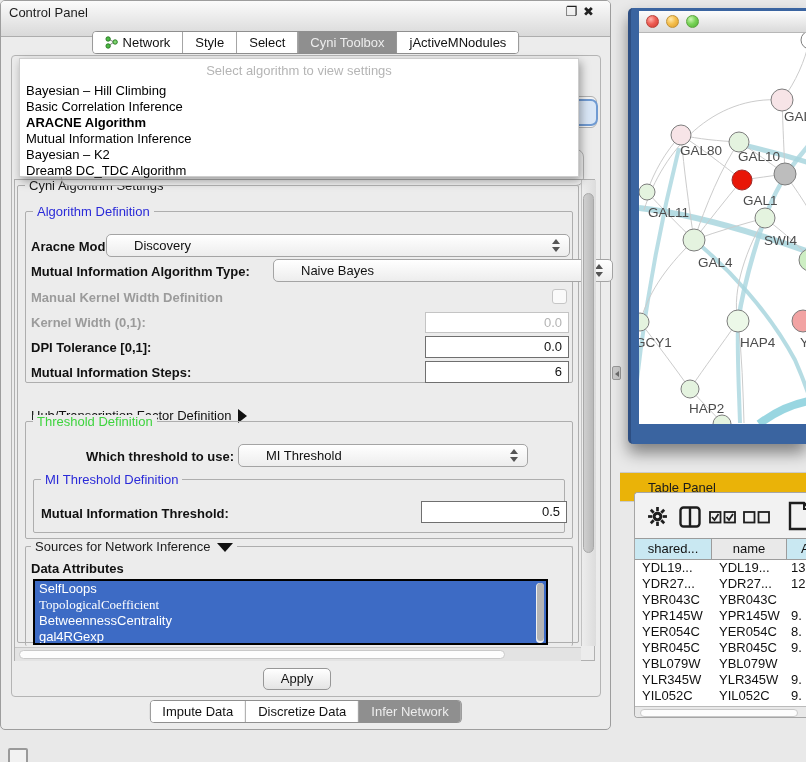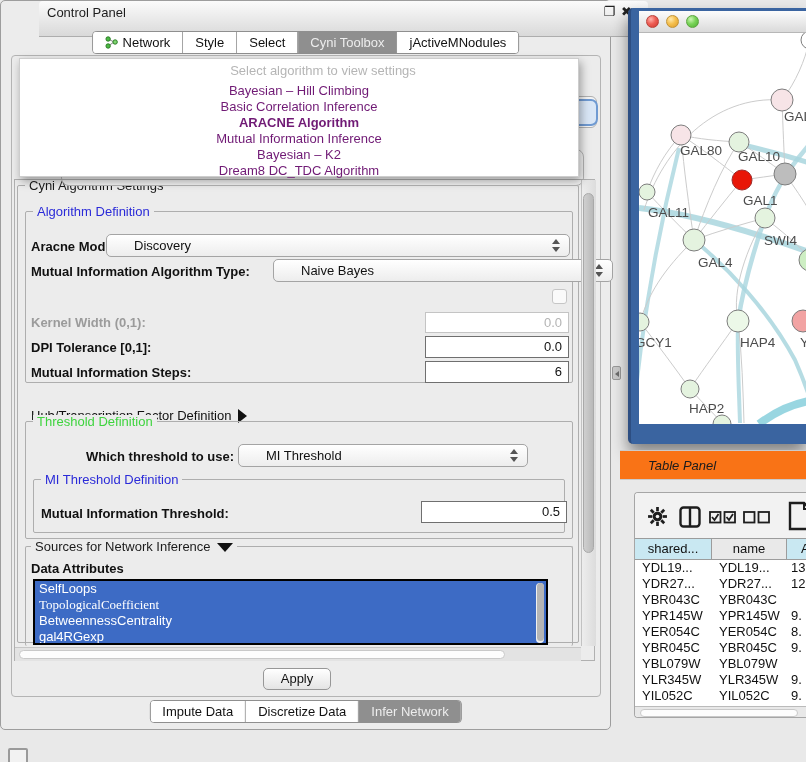--- a/index.html
+++ b/index.html
@@ -4,21 +4,21 @@
 <style>
   html,body{margin:0;padding:0;}
   body{font-family:"Liberation Sans","DejaVu Sans",sans-serif;background:#e9e9e9;}
   #root{position:relative;width:806px;height:762px;background:#e9e9e9;overflow:hidden;font-size:13px;color:#111;}
 
   
   .cp-window{position:absolute;left:0;top:8;width:611px;height:730px;background:#ececec;
     border:1px solid #9d9d9d;border-radius:5px;box-sizing:border-box;}
   .cp-titlebar{position:absolute;left:0;top:0;width:100%;height:36px;
     background:linear-gradient(#fbfbfb,#d9d9d9);border-bottom:1px solid #adadad;
-    border-radius:4px 4px 0 0;box-sizing:border-box;margin-left:38px;}
+    border-radius:4px 4px 0 0;box-sizing:border-box;}
   .cp-title{position:absolute;left:8px;top:4px;color:#1c1c1c;}
   .winbtns{position:absolute;right:10px;top:3px;letter-spacing:6px;color:#222;font-size:13px;}
   .winbtns span{cursor:default;}
 
   
   .tabbar{position:absolute;left:50%;transform:translateX(-50%);display:flex;
     border:1px solid #8f8f8f;border-radius:4px;background:#fff;overflow:hidden;height:21px;}
   .tabbar .seg{display:flex;align-items:center;padding:0 12px;border-right:1px solid #9a9a9a;
     background:#fff;color:#111;white-space:nowrap;cursor:default;font-size:13px;}
   .tabbar .seg:last-child{border-right:none;}
@@ -34,23 +34,23 @@
   .frag-combo{position:absolute;left:300px;top:95px;width:296px;height:32px;background:#f4f4f4;
     border:1px solid #b0b0b0;border-radius:6px;z-index:1;box-sizing:border-box;}
   .frag-spin{position:absolute;left:571px;top:98px;width:26px;height:27px;background:#d9e6f6;
     border:2px solid #6f9ad2;border-radius:7px;z-index:2;box-sizing:border-box;}
   .frag-group{position:absolute;left:60px;top:148px;width:523px;height:37px;background:#f2f2f2;
     border:1px solid #b4b4b4;border-radius:8px;z-index:1;box-sizing:border-box;}
 
   
   .dropdown{position:absolute;left:18px;top:57px;width:560px;height:119px;background:#fff;
     border:1px solid #cdcdcd;box-shadow:2px 4px 9px rgba(0,0,0,0.35);z-index:10;box-sizing:border-box;}
-  .dd-placeholder{position:absolute;left:0;top:4px;width:100%;text-align:center;color:#b5b5b5;margin-left:24px;}
+  .dd-placeholder{position:absolute;left:0;top:4px;width:100%;text-align:center;color:#b5b5b5;}
   .dd-items{position:absolute;left:6px;top:24px;right:6px;}
-  .dd-item{height:16px;line-height:16px;color:#701a75;cursor:default;text-align:center;}
+  .dd-item{height:16px;line-height:16px;color:#000000;cursor:default;}
   .dd-item.sel{font-weight:bold;}
 
   
   .scrollpane{position:absolute;left:13px;top:178px;width:581px;height:482px;
     border:1px solid #b0b0b0;box-sizing:border-box;z-index:3;pointer-events:none;}
   .vscroll{position:absolute;left:580px;top:179px;width:14px;height:466px;
     background:linear-gradient(90deg,#ededed,#dcdcdc);border-left:1px solid #c2c2c2;z-index:4;}
   .vscroll .thumb{position:absolute;left:1px;top:13px;width:11px;height:360px;border-radius:6px;
     background:linear-gradient(90deg,#cfcfcf,#b9b9b9);border:1px solid #a9a9a9;box-sizing:border-box;}
   .hscroll{position:absolute;left:14px;top:646px;width:566px;height:13px;background:#e3e3e3;
@@ -104,22 +104,22 @@
   .net-titlebar{position:absolute;left:0;top:0;width:100%;height:22px;
     background:linear-gradient(#fcfcfc,#dadada);border-bottom:1px solid #b7b7b7;box-sizing:border-box;}
   .light{position:absolute;top:4px;width:13px;height:13px;border-radius:50%;box-sizing:border-box;}
   .light.red{left:7px;background:radial-gradient(circle at 35% 30%,#ffb3ac,#ee5f56 45%,#cf372e);border:1px solid #b8423a;}
   .light.yellow{left:27px;background:radial-gradient(circle at 35% 30%,#ffe9ad,#f5c04f 45%,#dd9a28);border:1px solid #c19337;}
   .light.green{left:47px;background:radial-gradient(circle at 35% 30%,#cdf5b4,#79d459 45%,#4fae32);border:1px solid #5ca440;}
   .net-canvas{position:absolute;left:0;top:22px;}
   .net-canvas text{font-family:"Liberation Sans","DejaVu Sans",sans-serif;font-size:13.5px;fill:#4c4c4c;}
 
   
-  .tp-header{position:absolute;left:620px;top:450px;width:186px;height:30px;background:#f97316;
-    border-top:1px solid #cbcbcb;border-bottom:1px solid #cbcbcb;box-sizing:border-box;font-style:italic;}
+  .tp-header{position:absolute;left:620px;top:472px;width:186px;height:30px;background:#eab308;
+    border-top:1px solid #cbcbcb;border-bottom:1px solid #cbcbcb;box-sizing:border-box;}
   .tp-title{position:absolute;left:28px;top:7px;color:#1c1c1c;}
   .twindow{position:absolute;left:634px;top:492px;width:172px;height:226px;background:#fff;
     border:1px solid #a6a6a6;border-right:none;border-radius:4px 0 0 4px;box-sizing:border-box;overflow:hidden;}
   .t-toolbar{position:absolute;left:0;top:0;width:100%;height:45px;background:#f2f2f2;}
   .t-toolbar .icon{position:absolute;}
   .t-head{position:absolute;left:0;top:45px;width:200px;height:22px;display:flex;
     border-top:1px solid #9c9c9c;border-bottom:1px solid #9c9c9c;box-sizing:border-box;}
   .t-head .hc{border-right:1px solid #9c9c9c;box-sizing:border-box;text-align:center;line-height:20px;
     overflow:hidden;white-space:nowrap;background:#c9e8f2;}
   .t-head .hc.alt{background:#e9e9e9;}
@@ -217,20 +217,21 @@
 
     <div class="lbl bold" style="left:30px;top:263px;">Mutual Information Algorithm Type:</div>
     <div class="combo" style="left:272px;top:258px;width:340px;">
       <span>Naive Bayes</span>
       <span class="spin">
           <i class="up"></i>
           <i class="dn"></i>
         </span>
     </div>
 
+    <div class="lbl bold gray" style="left:30px;top:289px;">Manual Kernel Width Definition</div>
     <div class="checkbox" style="left:551px;top:288px;"></div>
 
     <div class="lbl bold gray" style="left:30px;top:314px;">Kernel Width (0,1):</div>
     <div class="tfield disabled" style="left:424px;top:311px;width:144px;">0.0</div>
 
     <div class="lbl bold" style="left:30px;top:339px;">DPI Tolerance [0,1]:</div>
     <div class="tfield" style="left:424px;top:335px;width:144px;">0.0</div>
 
     <div class="lbl bold" style="left:30px;top:364px;">Mutual Information Steps:</div>
     <div class="tfield" style="left:424px;top:360px;width:144px;">6</div>

